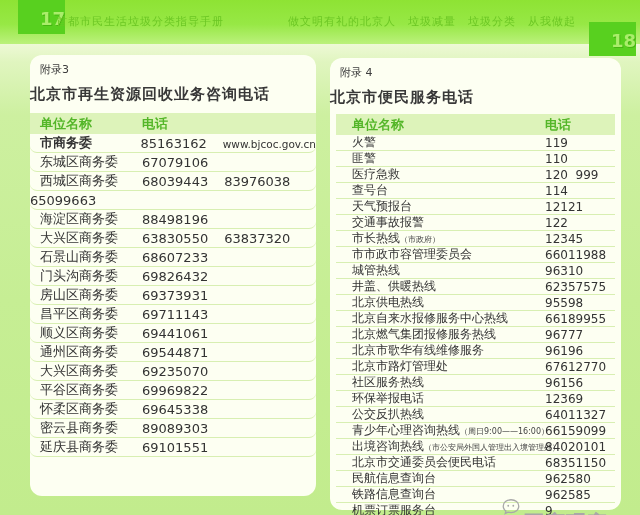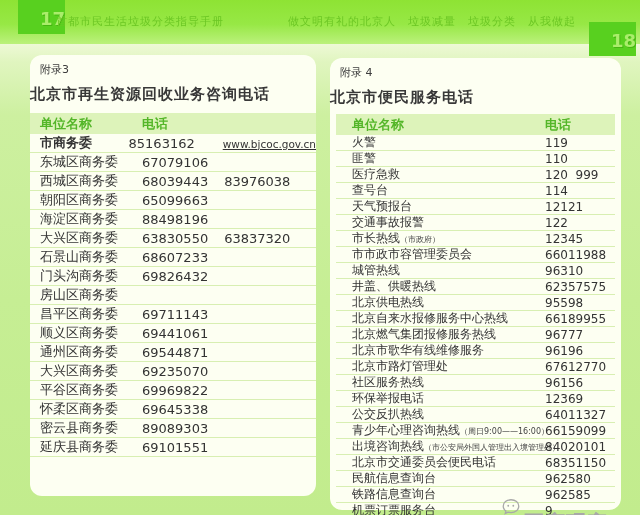--- a/index.html
+++ b/index.html
@@ -28,33 +28,33 @@
   .panel.right { left:330px; top:58px; width:291px; height:452px; }
 
   .appendix { font-size:11px; color:#3c3c3c; padding:7px 0 0 10px; }
   .ptitle { font-size:15px; font-weight:bold; color:#383838; text-align:left; letter-spacing:1px; margin-top:8px; }
 
   .thead { display:flex; align-items:center; background:#ddf3ba; font-weight:bold; color:#54b629; }
   .trow  { display:flex; align-items:center; border-bottom:1px solid #d8efb2; color:#333; white-space:pre; }
   .cell.phone { flex:1; }
 
   .panel.left .thead { margin-top:9px; height:21px; font-size:13px; }
-  .panel.left .trow  { height:19px; font-size:13px; }
+  .panel.left .trow  { height:19px; font-size:13px;border-radius:7px; }
   .panel.left .cell.name { width:112px; padding-left:10px; white-space:nowrap; }
   .panel.left .thead .cell.name { padding-left:10px; }
 
   .panel.right .thead { margin:7px 6px 0 6px; height:21px; font-size:13px; }
   .panel.right .thead .cell.name { padding-left:16px; }
   .panel.right .trow { height:16px; font-size:12px; margin:0 6px; }
   .panel.right .cell.name { width:209px; padding-left:16px; white-space:nowrap; }
 
   .bold { font-weight:bold; }
   .note { font-size:8px; color:#444; }
   .phone2 { margin-left:16px; }
-  .extra { margin-left:28px; font-size:10.5px;text-decoration:underline; }
+  .extra { margin-left:16px; font-size:10.5px; }
 
   .watermark {
     position:absolute; left:500px; top:478px; display:flex; align-items:center; gap:2px; z-index:5;
   }
   .wm-text {
     font-size:20px; font-weight:bold; letter-spacing:1px;
     color:rgba(200,200,200,0.25);margin-top:32px; -webkit-text-stroke:1.2px #a8a8a8;
   }
 </style>
 </head>
@@ -72,26 +72,26 @@
     <div class="appendix">附录3</div>
     <div class="ptitle">北京市再生资源回收业务咨询电话</div>
     <div class="thead">
       <div class="cell name">单位名称</div>
       <div class="cell phone">电话</div>
     </div>
     <div class="tbody">
         <div class="trow"><div class="cell name bold">市商务委</div><div class="cell phone">85163162<span class="extra">www.bjcoc.gov.cn</span></div></div>
         <div class="trow"><div class="cell name">东城区商务委</div><div class="cell phone">67079106</div></div>
         <div class="trow"><div class="cell name">西城区商务委</div><div class="cell phone">68039443<span class="phone2">83976038</span></div></div>
-        <div class="trow"><div class="cell name">朝阳区商务委</div><div class="cell phone">65099663</div></div>
+        <div class="trow"><div class="cell phone">65099663</div></div>
         <div class="trow"><div class="cell name">海淀区商务委</div><div class="cell phone">88498196</div></div>
         <div class="trow"><div class="cell name">大兴区商务委</div><div class="cell phone">63830550<span class="phone2">63837320</span></div></div>
         <div class="trow"><div class="cell name">石景山商务委</div><div class="cell phone">68607233</div></div>
         <div class="trow"><div class="cell name">门头沟商务委</div><div class="cell phone">69826432</div></div>
-        <div class="trow"><div class="cell name">房山区商务委</div></div>
+        <div class="trow"><div class="cell name">房山区商务委</div><div class="cell phone">69373931</div></div>
         <div class="trow"><div class="cell name">昌平区商务委</div><div class="cell phone">69711143</div></div>
         <div class="trow"><div class="cell name">顺义区商务委</div><div class="cell phone">69441061</div></div>
         <div class="trow"><div class="cell name">通州区商务委</div><div class="cell phone">69544871</div></div>
         <div class="trow"><div class="cell name">大兴区商务委</div><div class="cell phone">69235070</div></div>
         <div class="trow"><div class="cell name">平谷区商务委</div><div class="cell phone">69969822</div></div>
         <div class="trow"><div class="cell name">怀柔区商务委</div><div class="cell phone">69645338</div></div>
         <div class="trow"><div class="cell name">密云县商务委</div><div class="cell phone">89089303</div></div>
         <div class="trow"><div class="cell name">延庆县商务委</div><div class="cell phone">69101551</div></div>
       </div>
   </div>

